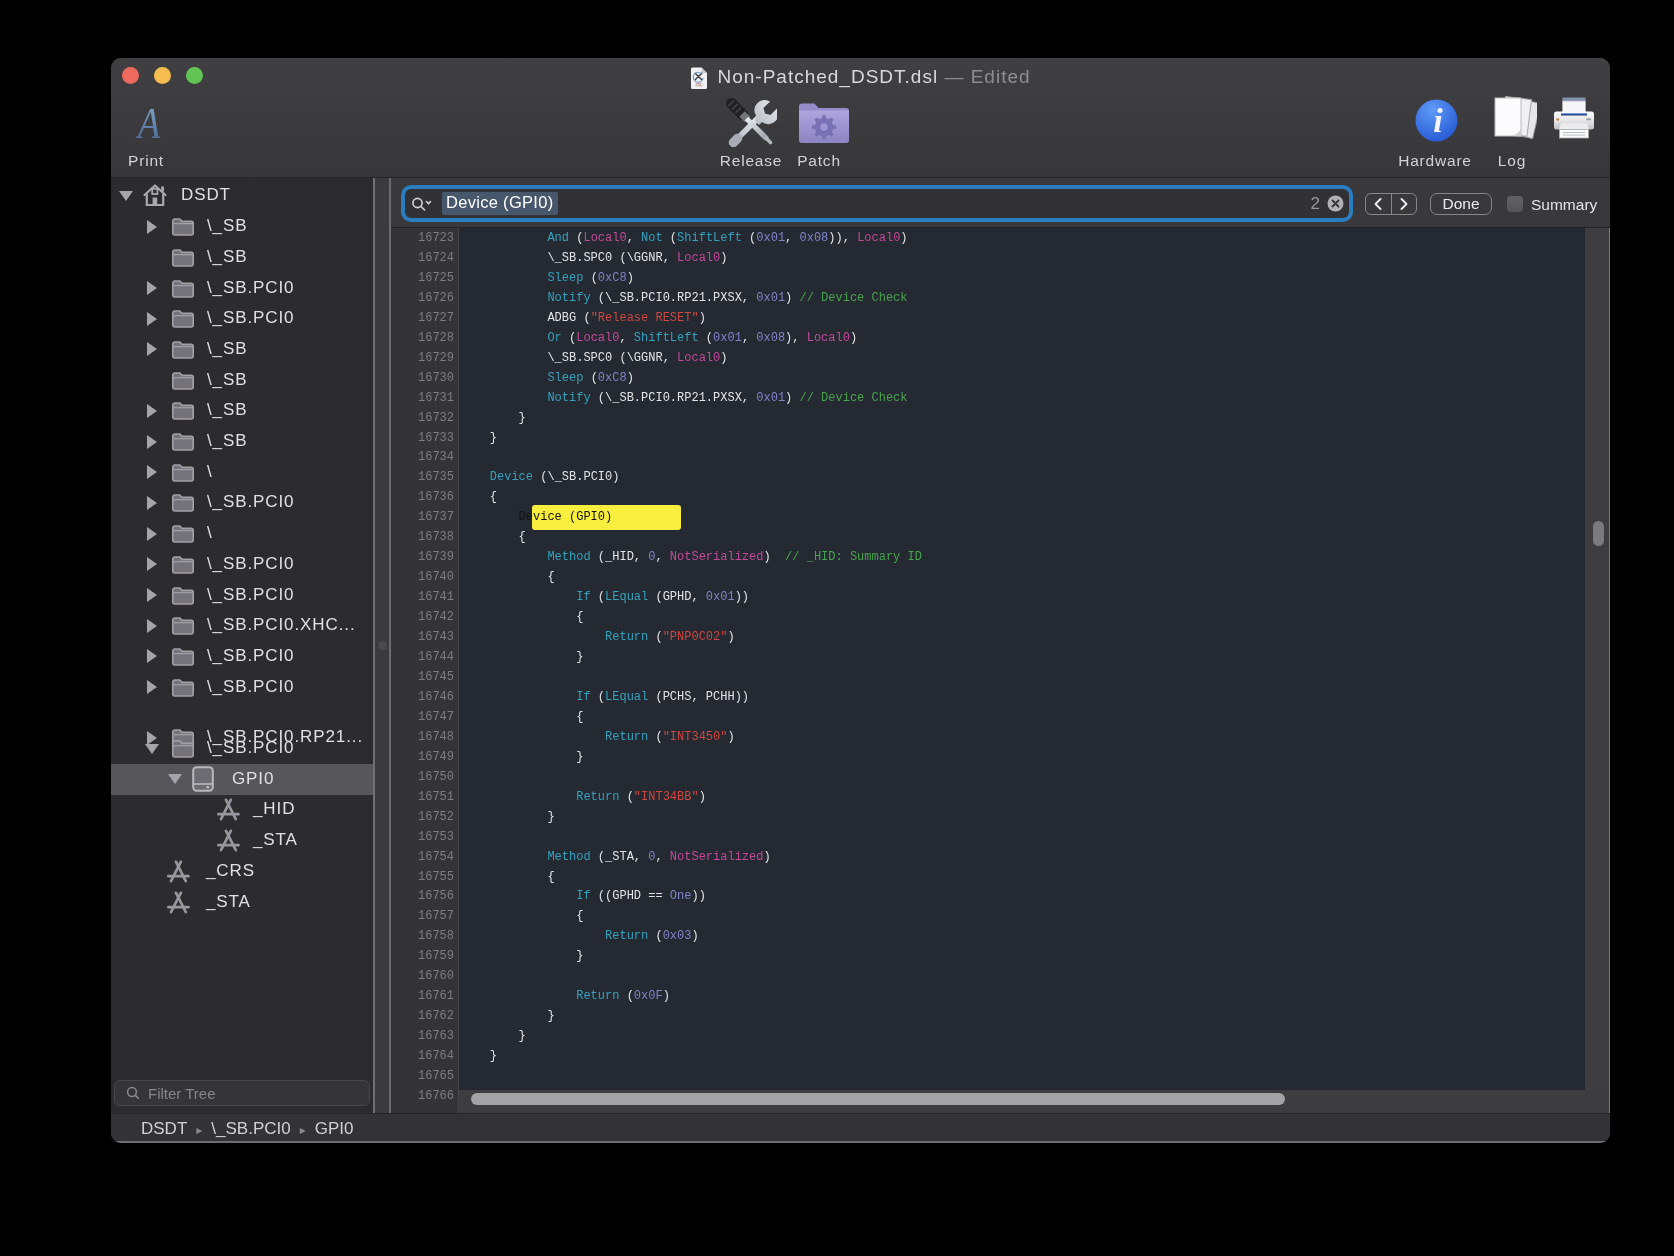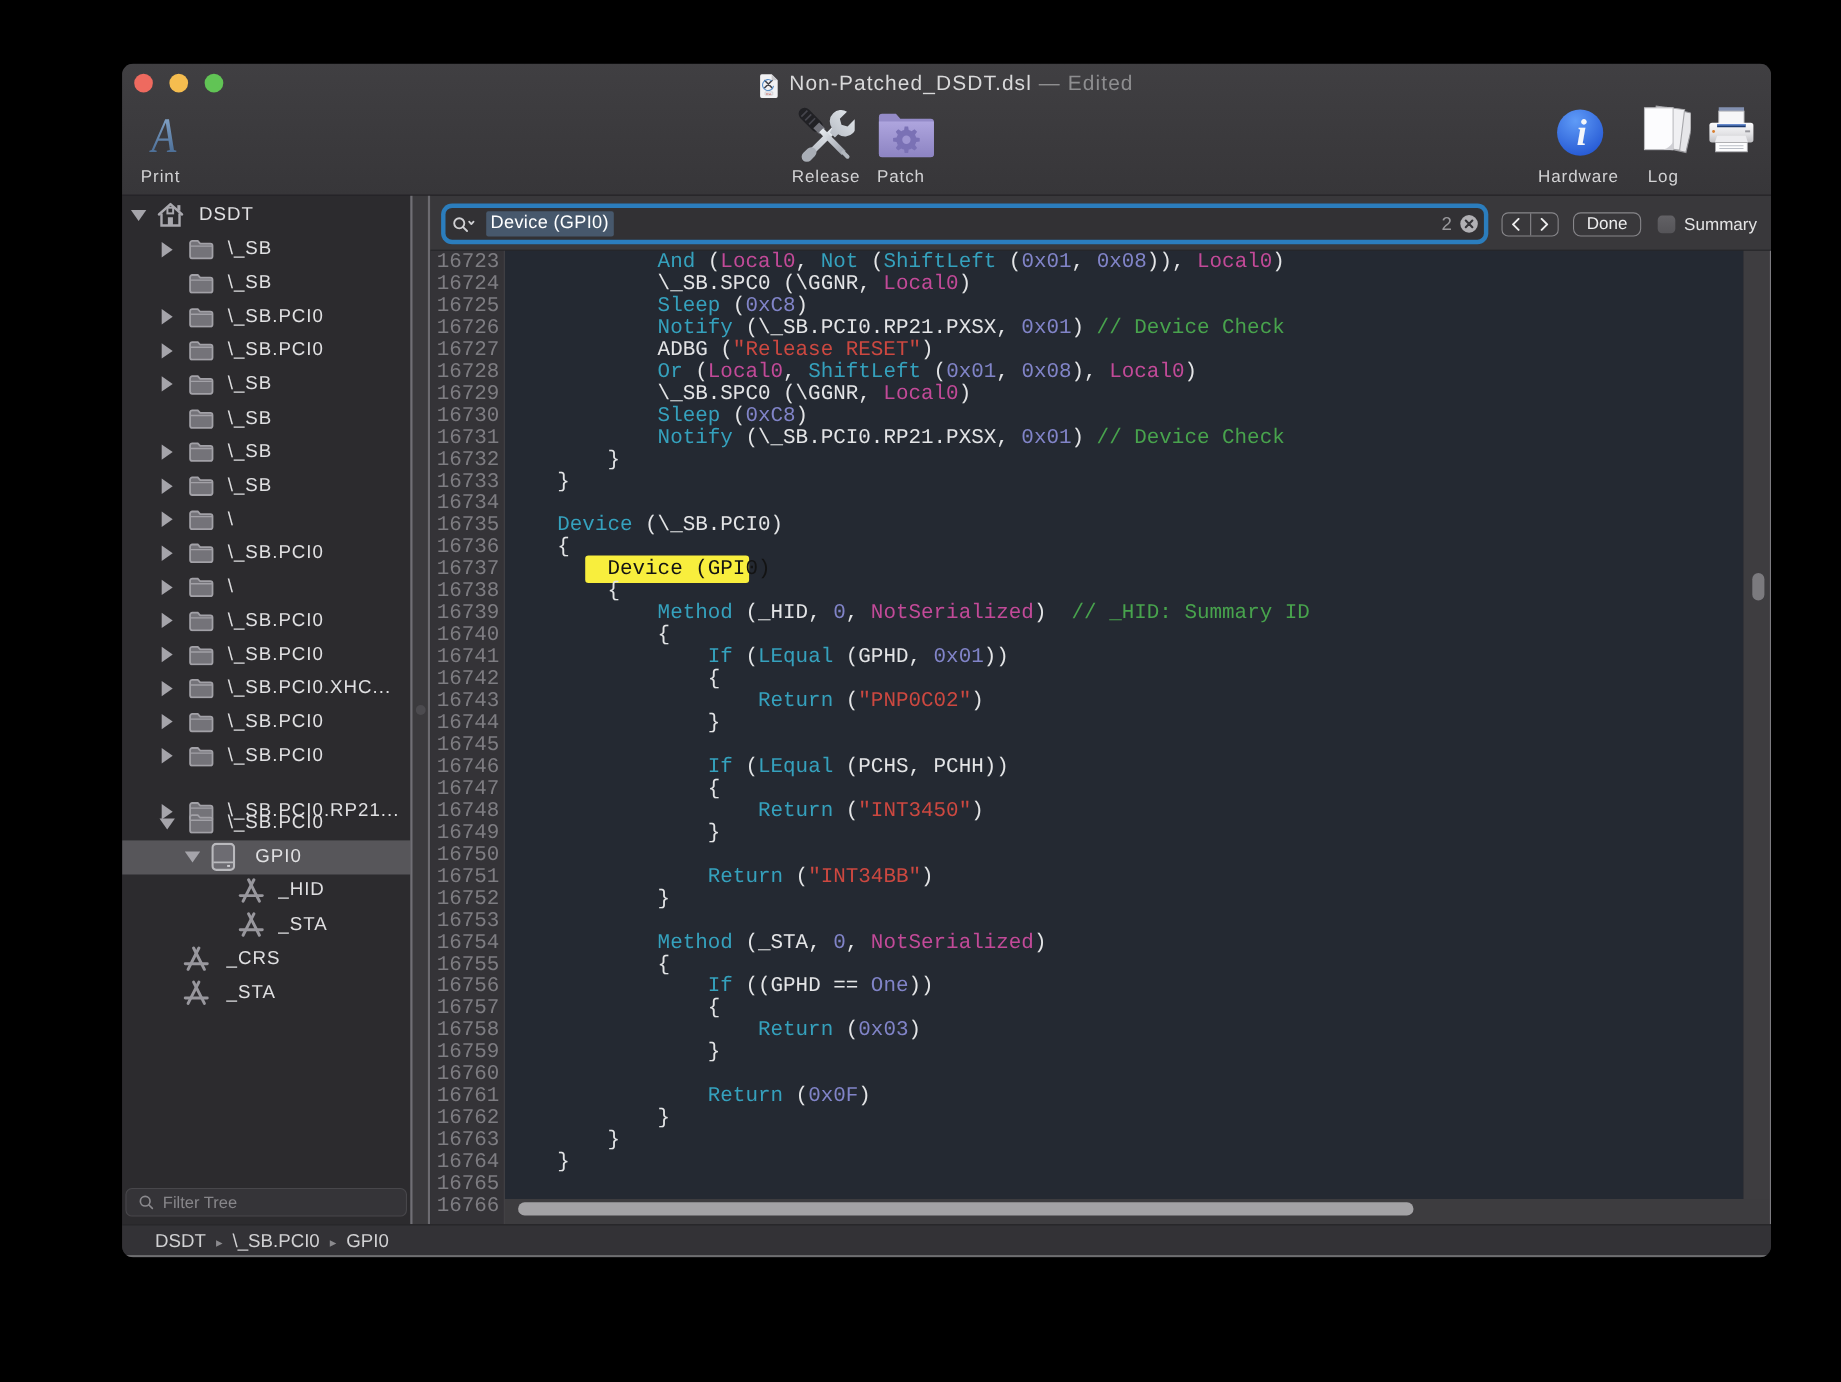--- a/index.html
+++ b/index.html
@@ -41,21 +41,21 @@
   .ticon { position:absolute; top:0; width:26px; height:31px; }
   .arr { position:absolute; width:0; height:0; }
   .arr.r { top:8.5px; border-left:10.5px solid #a5a4aa; border-top:7px solid transparent; border-bottom:7px solid transparent; }
   .arr.d { top:10.5px; border-top:10.5px solid #a5a4aa; border-left:7px solid transparent; border-right:7px solid transparent; }
   
   #divider { position:absolute; left:262px; top:120px; width:18px; height:935px; background:#3b3a3d; border-left:2px solid #706f75; border-right:2px solid #6c6b70; }
   #dimple { position:absolute; left:267px; top:583px; width:9px; height:9px; border-radius:50%; background:#4c4b4f; }
   
   #gutter { position:absolute; left:280px; top:170px; width:68px; height:885px; background:#343337; border-right:1px solid #454449; }
   #code-bg { position:absolute; left:348px; top:170px; width:1126px; height:862px; background:#242932; }
-  pre { font-family:"Liberation Mono", monospace; font-size:19px; line-height:19.95px; }
+  pre { font-family:"Liberation Mono", monospace; font-size:12px; line-height:19.95px; }
   #gutter-pre { position:absolute; left:280px; top:171px; width:63px; text-align:right; color:#7e7d82; }
   #code-pre { position:absolute; left:350px; top:171px; color:#e3e4e6; }
   .k { color:#35a1bd; }
   .p { color:#c24a98; }
   .n { color:#8184c8; }
   .s { color:#cc4840; }
   .c { color:#48a34d; }
   #hl { position:absolute; left:421px; top:447px; width:149px; height:25px; background:#f8ee3d; border-radius:3px; }
   .hlt { color:#131313; position:relative; }
   

